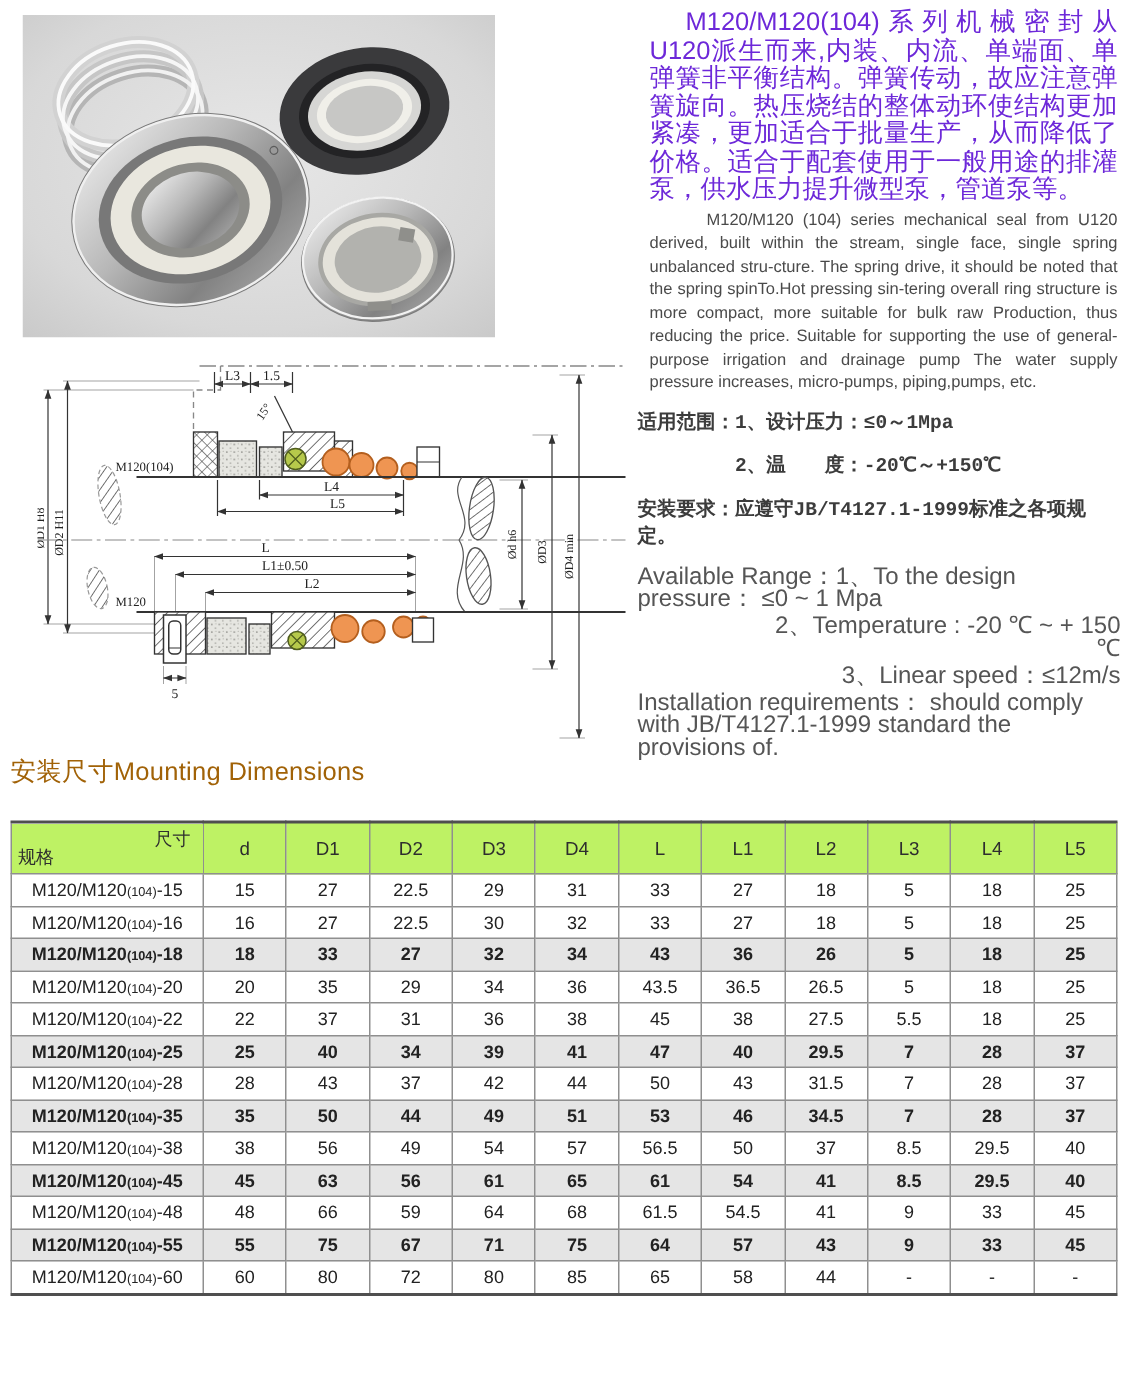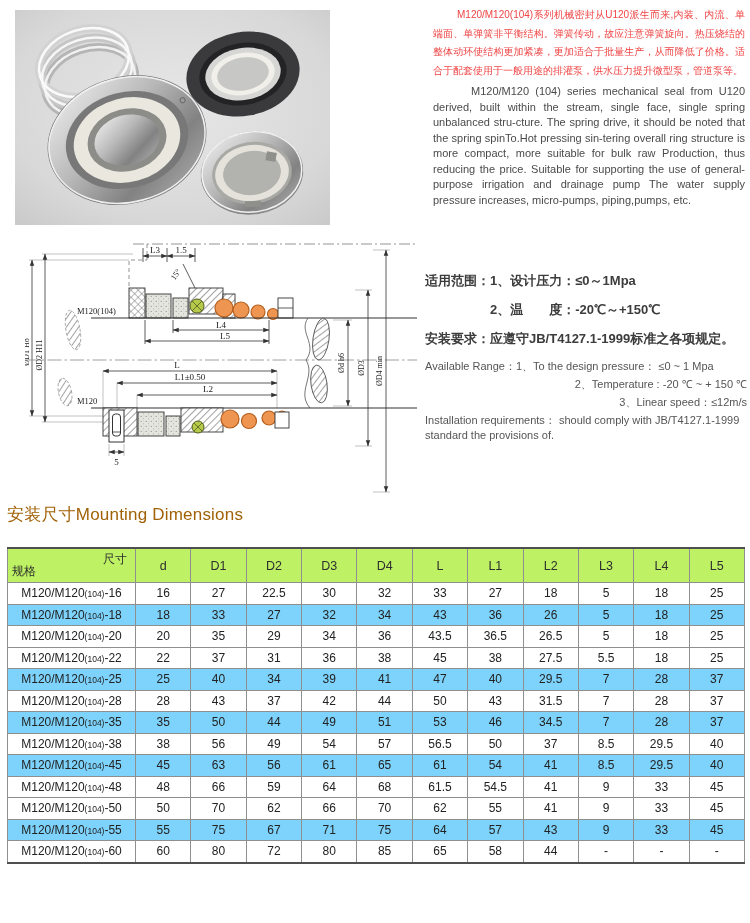--- a/index.html
+++ b/index.html
@@ -4,44 +4,44 @@
 <style>
   html,body{margin:0;padding:0;}
   body{
     width:750px;height:923px;position:relative;background:#ffffff;
     font-family:"Liberation Sans",sans-serif;color:#222;overflow:hidden;
   }
   
   .photo{position:absolute;left:15px;top:10px;width:315px;height:215px;}
   
   .intro{position:absolute;left:433px;top:6px;width:312px;}
-  .intro-zh{font-size:10px;line-height:18.5px;color:#ef4444;text-align:justify;text-indent:24px;margin:0;}
+  .intro-zh{font-size:17px;line-height:18.5px;color:#6d28d9;text-align:justify;text-indent:24px;margin:0;}
   .intro-en{font-size:11px;line-height:15.5px;color:#4a4a4a;text-align:justify;text-indent:38px;margin:4px 0 0 0;}
   
   .drawing{position:absolute;left:25px;top:240px;width:395px;height:275px;}
   .drawing svg text{font-family:"Liberation Serif",serif;fill:#222;}
   
   .specs{position:absolute;left:425px;top:272px;width:322px;}
-  .spec-zh{font-size:13px;font-weight:bold;color:#3c3c3c;margin:0 0 11px 0;}
+  .spec-zh{font-size:13px;font-weight:bold;color:#3c3c3c;margin:0 0 11px 0;font-family:Liberation Mono, monospace;}
   .spec-zh.indent{padding-left:65px;}
-  .spec-en{font-size:11px;color:#555;margin:0 0 3px 0;line-height:15px;}
+  .spec-en{font-size:16px;color:#555;margin:0 0 3px 0;line-height:15px;}
   .spec-en.indent{padding-left:78px;text-align:right;}
   .spec-en-group{margin-top:10px;}
   
   .mounting{position:absolute;left:7px;top:503px;width:738px;}
   .section-title{font-size:17px;color:#a16207;font-weight:normal;margin:0;letter-spacing:0.2px;}
   table.dims{
     width:738px;border-collapse:collapse;table-layout:fixed;
     margin-top:21px;font-size:12px;color:#222;
     border-top:2px solid #4f4f4f;border-bottom:2px solid #4f4f4f;
   }
   table.dims th,table.dims td{border:1px solid #8f8f8f;text-align:center;padding:0 2px;}
   table.dims thead th{background:#bef264;height:33px;font-weight:normal;font-size:12.5px;color:#2e2e2e;}
   table.dims tbody td{height:20.5px;}
-  table.dims tbody tr.alt td{background:#7dd3fc;}
+  table.dims tbody tr.alt td{background:#e5e5e5;font-weight:bold;}
   th.corner{
     width:123px;position:relative;padding:0;
     background-image:linear-gradient(to bottom right,
       transparent calc(50% - 0.7px), #7fa2b4 calc(50% - 0.7px),
       #7fa2b4 calc(50% + 0.7px), transparent calc(50% + 0.7px));
     background-color:#b7d9ea;
   }
   .corner-top{position:absolute;top:2px;right:8px;font-size:12px;}
   .corner-bottom{position:absolute;bottom:2px;left:4px;font-size:12px;}
   td.spec{font-size:12px;}
@@ -298,20 +298,34 @@
           <th>L</th>
           <th>L1</th>
           <th>L2</th>
           <th>L3</th>
           <th>L4</th>
           <th>L5</th>
         </tr>
     </thead>
     <tbody>
         <tr>
+          <td class="spec">M120/M120<span class="sub">(104)</span>-15</td>
+          <td>15</td>
+          <td>27</td>
+          <td>22.5</td>
+          <td>29</td>
+          <td>31</td>
+          <td>33</td>
+          <td>27</td>
+          <td>18</td>
+          <td>5</td>
+          <td>18</td>
+          <td>25</td>
+        </tr>
+        <tr>
           <td class="spec">M120/M120<span class="sub">(104)</span>-16</td>
           <td>16</td>
           <td>27</td>
           <td>22.5</td>
           <td>30</td>
           <td>32</td>
           <td>33</td>
           <td>27</td>
           <td>18</td>
           <td>5</td>
@@ -437,34 +451,20 @@
           <td>59</td>
           <td>64</td>
           <td>68</td>
           <td>61.5</td>
           <td>54.5</td>
           <td>41</td>
           <td>9</td>
           <td>33</td>
           <td>45</td>
         </tr>
-        <tr>
-          <td class="spec">M120/M120<span class="sub">(104)</span>-50</td>
-          <td>50</td>
-          <td>70</td>
-          <td>62</td>
-          <td>66</td>
-          <td>70</td>
-          <td>62</td>
-          <td>55</td>
-          <td>41</td>
-          <td>9</td>
-          <td>33</td>
-          <td>45</td>
-        </tr>
         <tr class="alt">
           <td class="spec">M120/M120<span class="sub">(104)</span>-55</td>
           <td>55</td>
           <td>75</td>
           <td>67</td>
           <td>71</td>
           <td>75</td>
           <td>64</td>
           <td>57</td>
           <td>43</td>

